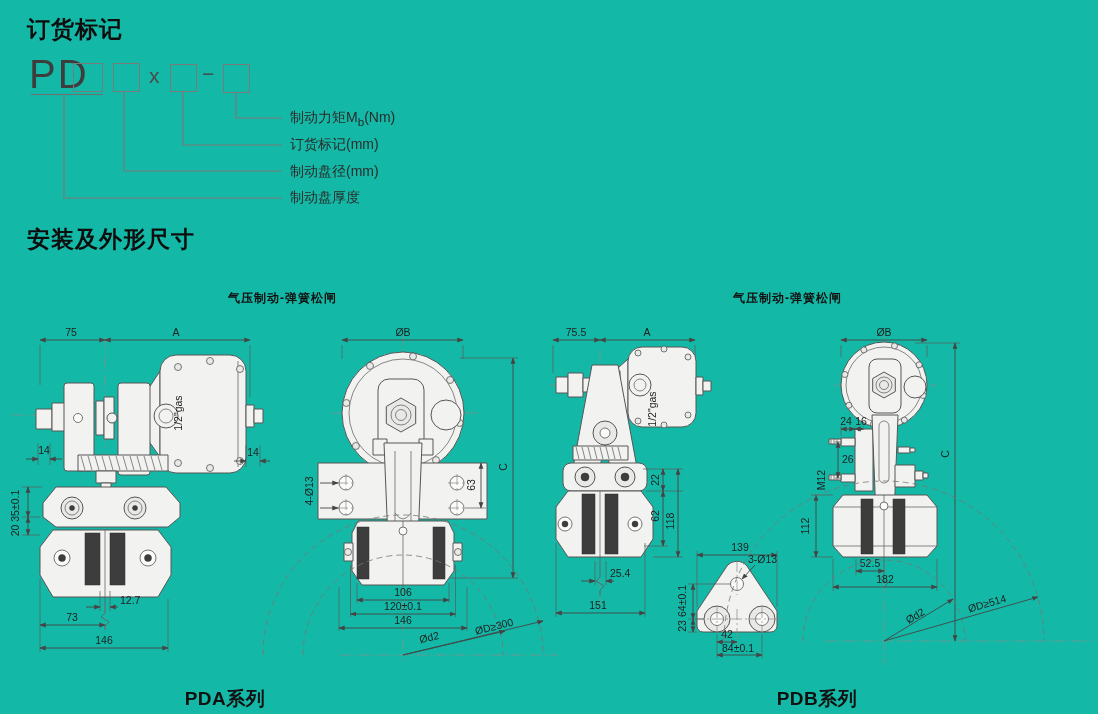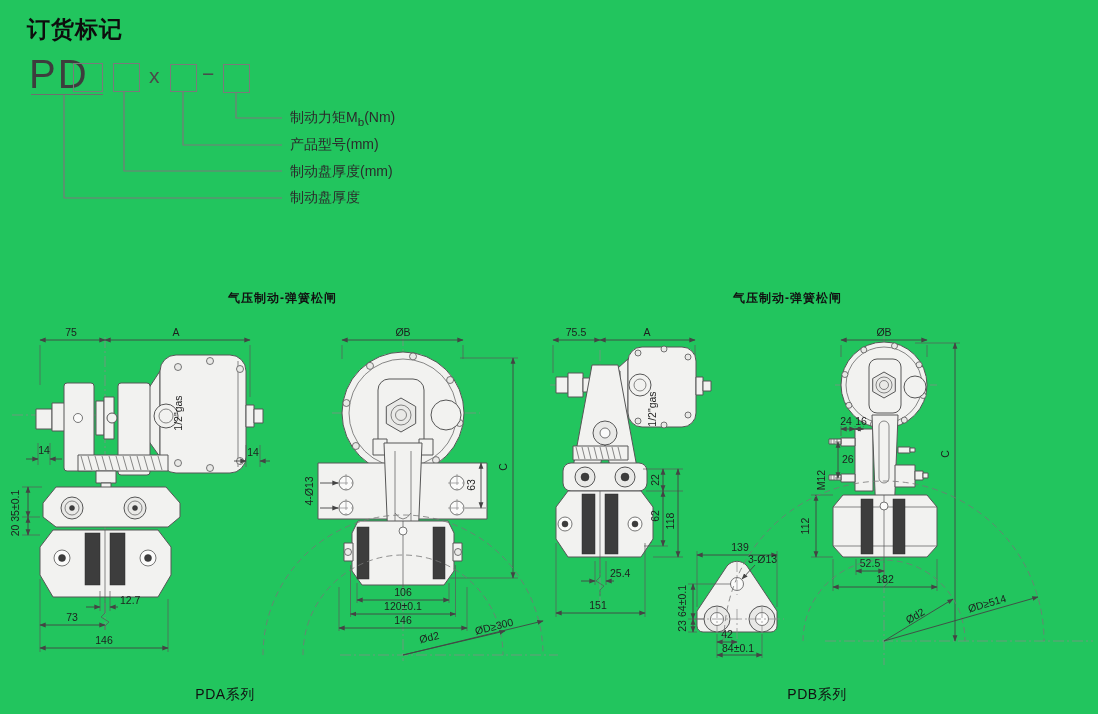--- a/index.html
+++ b/index.html
@@ -1,26 +1,26 @@
 <!DOCTYPE html>
 <html><head>
 <meta charset="utf-8">
 <style>
   html,body{margin:0;padding:0;background:#e8e8e8;}
-  .page{position:relative;width:1098px;height:714px;background:#22c55e;overflow:hidden;
+  .page{position:relative;width:1098px;height:714px;background:#14b8a6;overflow:hidden;
         font-family:"Liberation Sans","DejaVu Sans",sans-serif;color:#1a1a1a;}
   .abs{position:absolute;}
   .h1{font-size:23px;font-weight:bold;color:#0d0d0d;letter-spacing:1px;}
   .pdtext{font-size:40px;color:#3d3d3d;letter-spacing:2px;line-height:30px;}
   .codebox{position:absolute;border:1.6px solid #7a7a7a;background:transparent;}
   .codesym{position:absolute;font-size:21px;color:#4a4a4a;}
   .underline{position:absolute;border-top:1.6px solid #6f6f6f;height:0;}
   .callout-label{position:absolute;font-size:14px;color:#2b2b2b;white-space:nowrap;}
   .caption{position:absolute;font-size:12px;font-weight:bold;color:#111;text-align:center;letter-spacing:1px;}
-  .series{position:absolute;font-size:14px;font-weight:normal;color:#111;text-align:center;letter-spacing:0.5px;}
+  .series{position:absolute;font-size:19px;font-weight:bold;color:#111;text-align:center;letter-spacing:0.5px;}
   svg{overflow:visible;}
   svg text{font-family:"Liberation Sans","DejaVu Sans",sans-serif;}
   .dim,.dime,.dims{stroke:#444;stroke-width:0.9;fill:none;}
   .dim{marker-start:url(#arw);marker-end:url(#arw);}
   .dime{marker-end:url(#arw);}
   .dims{marker-start:url(#arw);}
   .ext{stroke:#5a5a5a;stroke-width:0.7;fill:none;}
   .cl{stroke:#8a8a8a;stroke-width:0.7;fill:none;stroke-dasharray:11 3 2 3;}
   .dsh{stroke:#767676;stroke-width:0.8;fill:none;stroke-dasharray:6 4;}
   .part{fill:#f2f2f0;stroke:#565656;stroke-width:1;stroke-linejoin:round;}
@@ -59,24 +59,25 @@
   <svg class="abs" style="left:0;top:90px;" width="300" height="120" viewBox="0 0 300 120">
     <polyline points="64,5 64,108 282,108" fill="none" stroke="#7a7a7a" stroke-width="1.2"></polyline>
     <polyline points="124,2 124,81 282,81" fill="none" stroke="#7a7a7a" stroke-width="1.2"></polyline>
     <polyline points="183,2 183,55 282,55" fill="none" stroke="#7a7a7a" stroke-width="1.2"></polyline>
     <polyline points="236,3 236,28 282,28" fill="none" stroke="#7a7a7a" stroke-width="1.2"></polyline>
   </svg>
 
   <div class="callout-label" style="left:290px;top:109px;">
     <span>制动力矩M</span><sub>b</sub><span>(Nm)</span>
   </div>
-  <div class="callout-label" style="left:290px;top:136px;">产品型号(mm)</div>
-  <div class="callout-label" style="left:290px;top:163px;">制动盘厚度(mm)</div>
+  <div class="callout-label" style="left:290px;top:136px;">订货标记(mm)</div>
+  <div class="callout-label" style="left:290px;top:163px;">制动盘径(mm)</div>
   <div class="callout-label" style="left:290px;top:189px;">制动盘厚度</div>
 
+  <div class="abs h1" style="left:27px;top:224px;">安装及外形尺寸</div>
 
   <div class="caption" style="left:160px;top:290px;width:245px;">气压制动-弹簧松闸</div>
   <div class="caption" style="left:665px;top:290px;width:245px;">气压制动-弹簧松闸</div>
 
   <svg class="abs" style="left:8px;top:325px;" width="262" height="345" viewBox="0 0 262 345">
     <path class="cl" d="M4,90 H250"></path>
     <path class="cl" d="M97,12 V305"></path>
 
     <path class="ext" d="M32,20 V60 M242,20 V72"></path>
     <line class="dim" x1="32" y1="15" x2="97" y2="15"></line>

